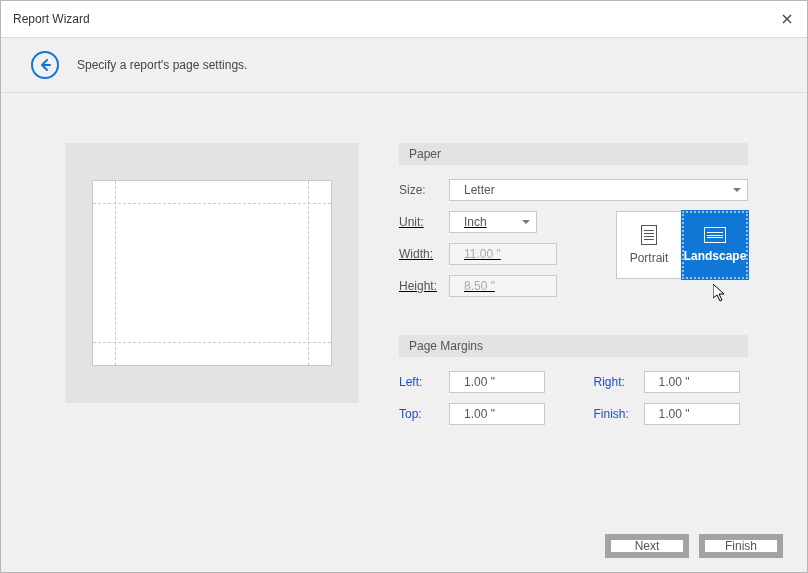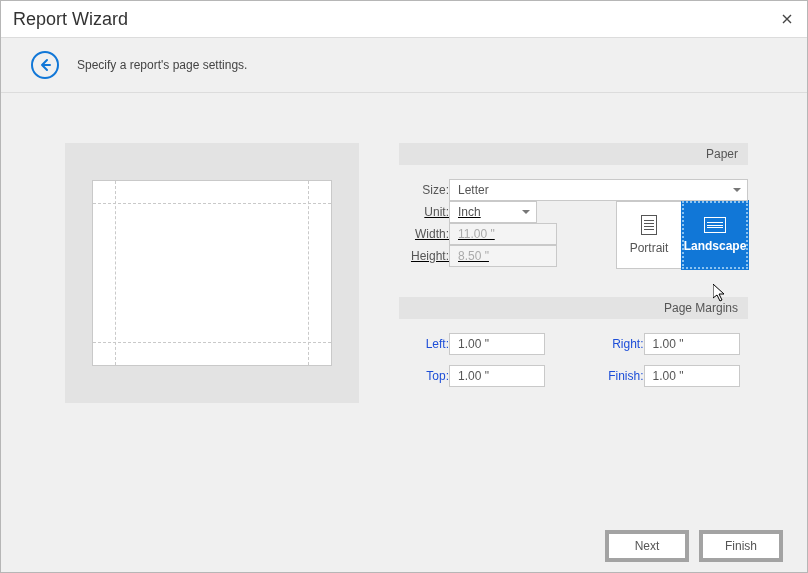--- a/index.html
+++ b/index.html
@@ -10,21 +10,21 @@
     background: #f0f0f0;
     display: flex; flex-direction: column;
     position: relative;
   }
   .titlebar {
     height: 36px;
     background: #fff;
     display: flex; align-items: center;
     padding: 0 8px 0 12px;
   }
-  .titlebar .title { font-size: 18px; color: #333; }
+  .titlebar .title { font-size: 12px; color: #333; }
   .titlebar .spacer { flex: 1; }
   .titlebar .close {
     width: 24px; height: 24px;
     display: flex; align-items: center; justify-content: center;
     color: #444; cursor: pointer; font-size: 14px;
   }
   .subheader {
     height: 56px;
     background: #f0f0f0;
     border-top: 1px solid #dcdcdc;
@@ -40,21 +40,20 @@
     margin-right: 18px;
     cursor: pointer;
   }
   .backbtn svg { stroke: #1177d7; }
   .subheader .subtitle { color: #444; }
   .content {
     flex: 1;
     padding: 50px 64px 0 64px;
     display: flex;
     gap: 40px;
-    text-align: right;
   }
   .preview {
     width: 294px; height: 260px;
     background: #e3e3e3;
     display: flex; align-items: center; justify-content: center;
     flex-shrink: 0;
   }
   .page {
     width: 240px; height: 186px;
     background: #fff;
@@ -81,28 +80,29 @@
   }
   .section-head {
     background: #e3e3e3;
     color: #555;
     padding: 4px 10px;
     margin-bottom: 14px;
   }
   .section { margin-bottom: 28px; }
   .row {
     display: flex; align-items: center;
+    margin-bottom: 10px;
   }
   .row label { width: 50px; color: #555; }
   .row2col { display: flex; gap: 40px; margin-bottom: 10px; }
   .row2col .col { display: flex; align-items: center; flex: 1; }
   .row2col label { width: 50px; color: #1d4ed8; }
   .input, .combo {
     height: 22px; border: 1px solid #c9c9c9; background: #fff;
-    padding: 0 8px; display: flex; align-items: center; color: #555;
+    padding: 0 14px; display: flex; align-items: center; color: #555;
     position: relative;
   }
   .input.readonly { background: #f4f4f4; color: #aaa; }
   .combo { cursor: pointer; }
   .combo .caret {
     position: absolute; right: 6px; top: 50%; transform: translateY(-50%);
     width: 0; height: 0; border-left: 4px solid transparent; border-right: 4px solid transparent;
     border-top: 4px solid #777;
   }
   .size-combo { flex: 1; }
@@ -137,22 +137,22 @@
   .orient-btn.landscape .glyph { width: 22px; height: 16px; }
   .orient-btn .glyph .ln { height: 1px; background: currentColor; }
   .paper-top { display: flex; gap: 24px; align-items: flex-start; }
   .paper-fields { flex: 1; text-decoration: underline; }
   .footer {
     height: 52px;
     display: flex; align-items: center; justify-content: flex-end;
     gap: 10px; padding: 0 24px;
   }
   .btn {
-    width: 84px; height: 32px;
-    border: 4px solid #a3a3a3;
+    width: 84px; height: 24px;
+    border: 6px solid #a3a3a3;
     background: #fff;
     display: flex; align-items: center; justify-content: center;
     color: #555; cursor: pointer;
   }
   .cursor {
     position: absolute;
     left: 712px; top: 283px;
     pointer-events: none;
   }
 </style>

